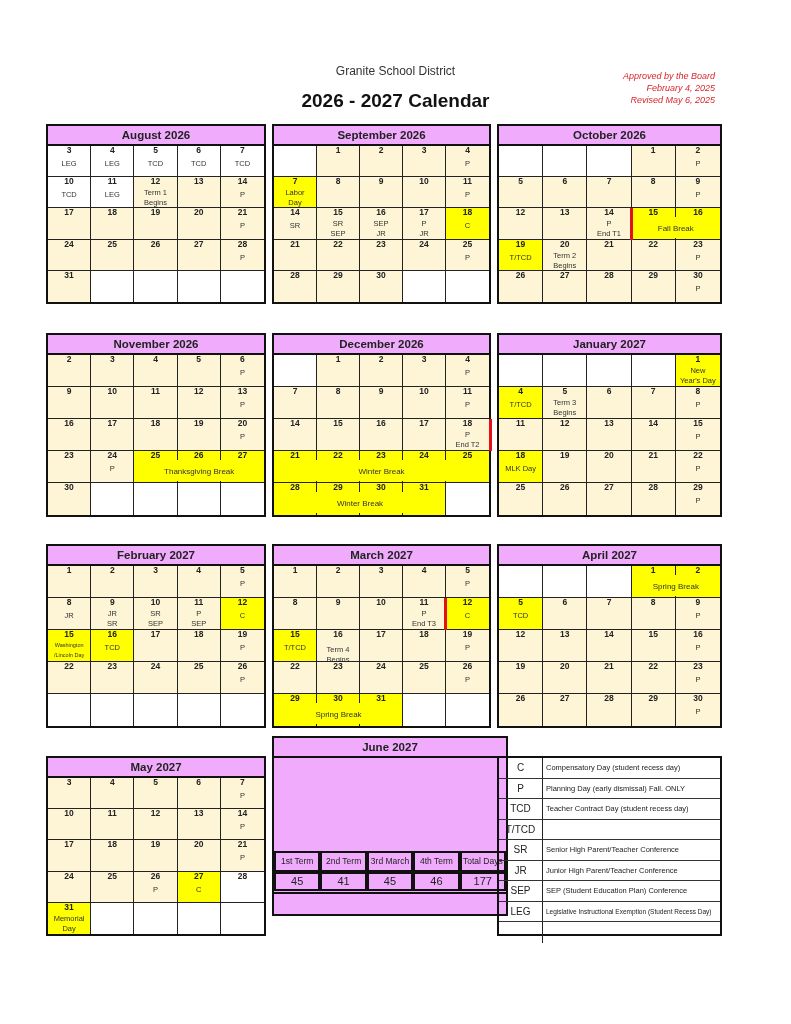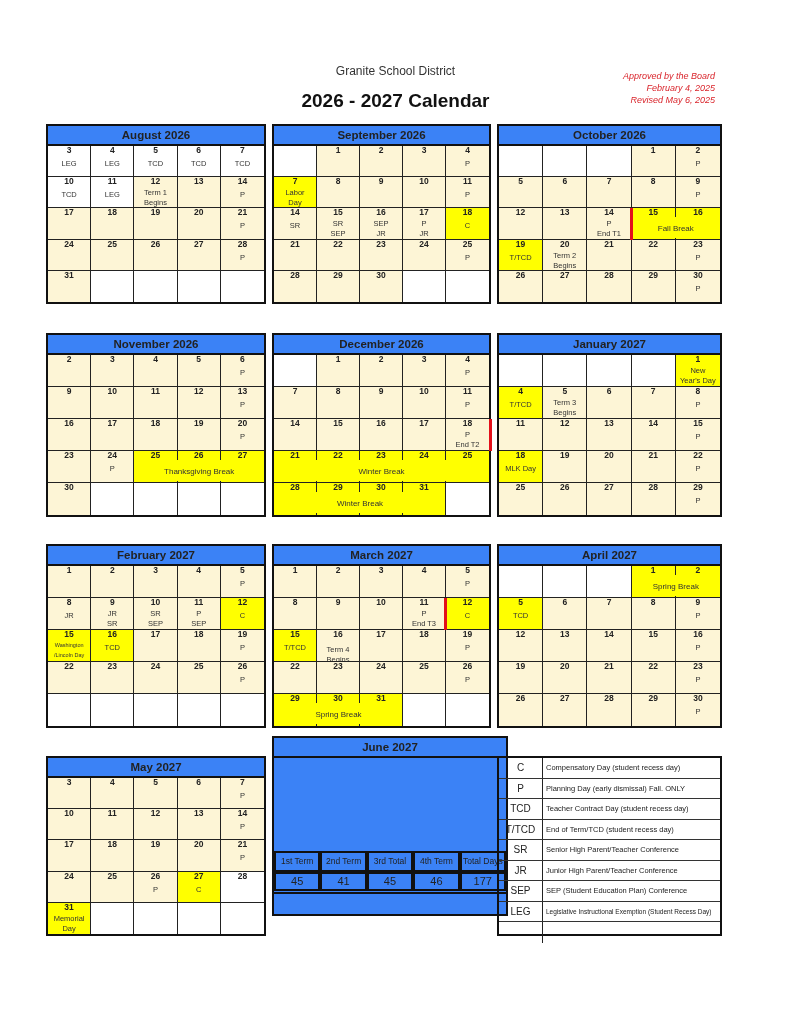--- a/index.html
+++ b/index.html
@@ -1,20 +1,20 @@
 <!DOCTYPE html>
 <html><head>
 <meta charset="utf-8">
 <style>
   html,body{margin:0;padding:0;background:#fff;}
   body{width:791px;height:1024px;position:relative;font-family:"Liberation Sans",sans-serif;color:#222;overflow:hidden;}
   .district{position:absolute;left:0;width:791px;top:64px;text-align:center;font-size:12px;color:#333;}
   .title{position:absolute;left:0;width:791px;top:90px;text-align:center;font-size:19px;font-weight:bold;color:#111;}
   .approval{position:absolute;right:76px;top:70px;text-align:right;font-size:9px;font-style:italic;color:#d9232a;line-height:12px;}
-  .month{position:absolute;border:2px solid #111;box-sizing:border-box;background:#3b82f6;}
+  .month{position:absolute;border:2px solid #111;box-sizing:border-box;background:#f0abfc;}
   .mhead{height:18px;border-bottom:2px solid #111;text-align:center;font-weight:bold;font-size:11.5px;line-height:18px;}
   .grid{display:grid;grid-template-columns:repeat(5,1fr);grid-template-rows:repeat(5,1fr);position:absolute;left:0;right:0;top:20px;bottom:0;}
   .cell{border-right:1.5px solid #222;border-bottom:1.5px solid #222;box-sizing:border-box;position:relative;text-align:center;font-size:8px;overflow:hidden;}
   .cell:nth-child(5n){border-right:none;}
   .cell.r5{border-bottom:none;}
   .cell.s{background:#fdf5d6;}
   .cell.y{background:#ffff00;}
   .cell.w{background:#fff;}
   .dn{display:block;font-weight:bold;font-size:8.5px;line-height:9px;margin-top:0;}
   .nt{display:block;font-size:7.5px;line-height:9px;color:#333;margin-top:4px;}
@@ -940,21 +940,21 @@
         </div>
       </div>
     </div>
   </div>
 
 <div class="month" style="left:272px;top:736px;width:236px;height:180px;">
   <div class="mhead">June 2027</div>
   <div class="terms" style="top:113px;height:21px;" id="termHeaders">
       <div style="line-height: 17px;">1st Term</div>
       <div style="line-height: 17px;">2nd Term</div>
-      <div style="line-height: 17px;">3rd Total</div>
+      <div style="line-height: 17px;">3rd March</div>
       <div style="line-height: 17px;">4th Term</div>
       <div style="line-height: 17px;">Total Days</div>
     </div>
   <div class="terms" style="top:134px;height:19px;" id="termValues">
       <div style="font-size: 11px; line-height: 15px;">45</div>
       <div style="font-size: 11px; line-height: 15px;">41</div>
       <div style="font-size: 11px; line-height: 15px;">45</div>
       <div style="font-size: 11px; line-height: 15px;">46</div>
       <div style="font-size: 11px; line-height: 15px;">177</div>
     </div>
@@ -969,21 +969,20 @@
     <div class="lrow">
       <div class="lcode">P</div>
       <div class="ldesc">Planning Day (early dismissal)  Fall. ONLY</div>
     </div>
     <div class="lrow">
       <div class="lcode">TCD</div>
       <div class="ldesc">Teacher Contract Day (student recess day)</div>
     </div>
     <div class="lrow">
       <div class="lcode">T/TCD</div>
-      <div class="ldesc">End of Term/TCD (student recess day)</div>
     </div>
     <div class="lrow">
       <div class="lcode">SR</div>
       <div class="ldesc">Senior High Parent/Teacher Conference</div>
     </div>
     <div class="lrow">
       <div class="lcode">JR</div>
       <div class="ldesc">Junior High Parent/Teacher Conference</div>
     </div>
     <div class="lrow">

